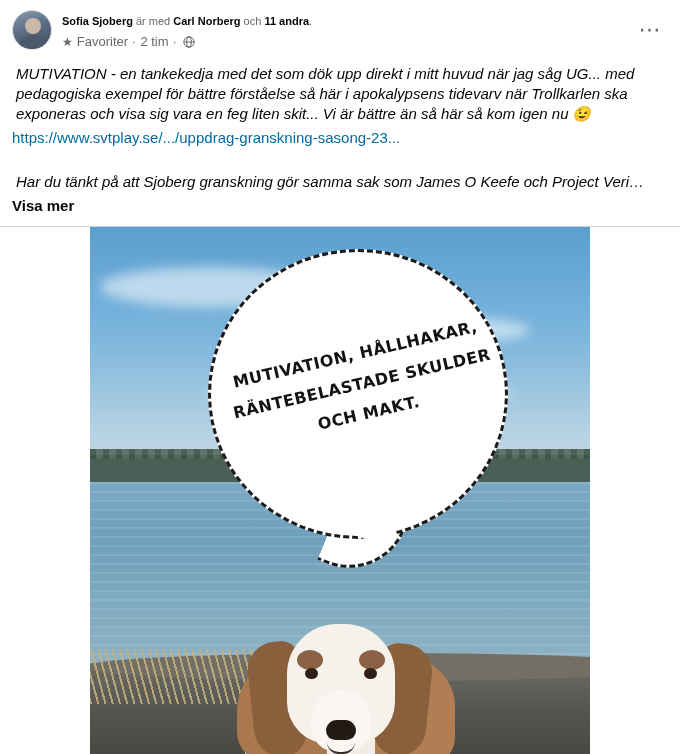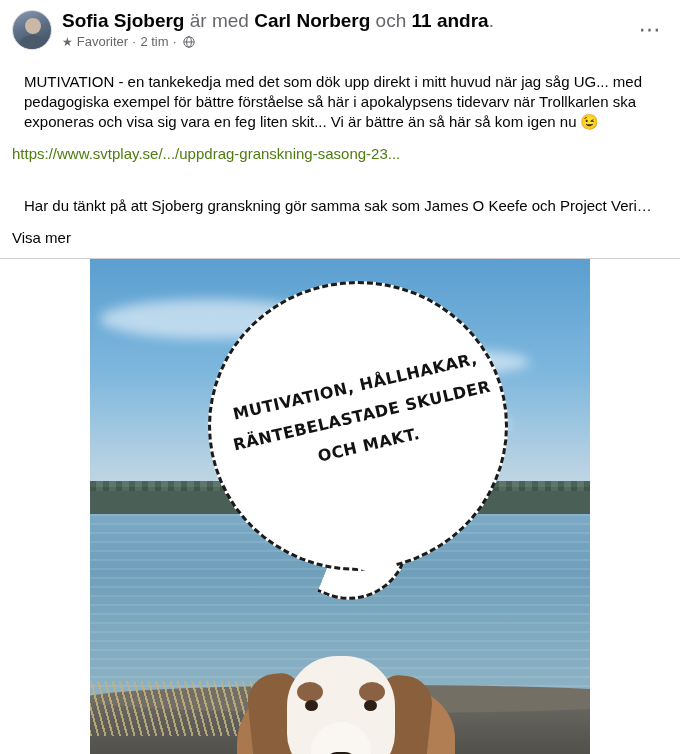--- a/index.html
+++ b/index.html
@@ -55,21 +55,21 @@
     left: 5px;
     top: 24px;
   }
   .header-text {
     margin-left: 10px;
     flex: 1 1 auto;
     min-width: 0;
     padding-top: 1px;
   }
   .name-line {
-    font-size: 19px;
+    font-size: 11px;
     line-height: 20px;
     color: #65676b;
   }
   .name-line .strong {
     font-weight: bold;
     color: #050505;
   }
   .meta-line {
     display: flex;
     align-items: center;
@@ -110,40 +110,41 @@
     margin-top: 2px;
     user-select: none;
   }
   .post-body {
     padding: 8px 12px 10px 12px;
     font-size: 15px;
     line-height: 20px;
     color: #050505;
   }
   .post-body p {
-    margin: 12px;
+    margin: 4px;
+    font-style: italic;
   }
   .post-body .link {
-    color: #4d7c0f;
+    color: #0369a1;
     text-decoration: none;
     word-break: break-all;
     margin-top: 16px;
   }
   .para-gap {
     height: 20px;
   }
   .truncated {
     white-space: nowrap;
     overflow: hidden;
     text-overflow: ellipsis;
   }
   .see-more {
     display: block;
     margin-top: 1px;
-    font-weight: normal;
+    font-weight: bold;
     color: #050505;
     cursor: pointer;
     font-size: 15px;
     line-height: 20px;
   }
   .emoji {
     font-size: 15px;
   }
   .divider {
     height: 1px;

